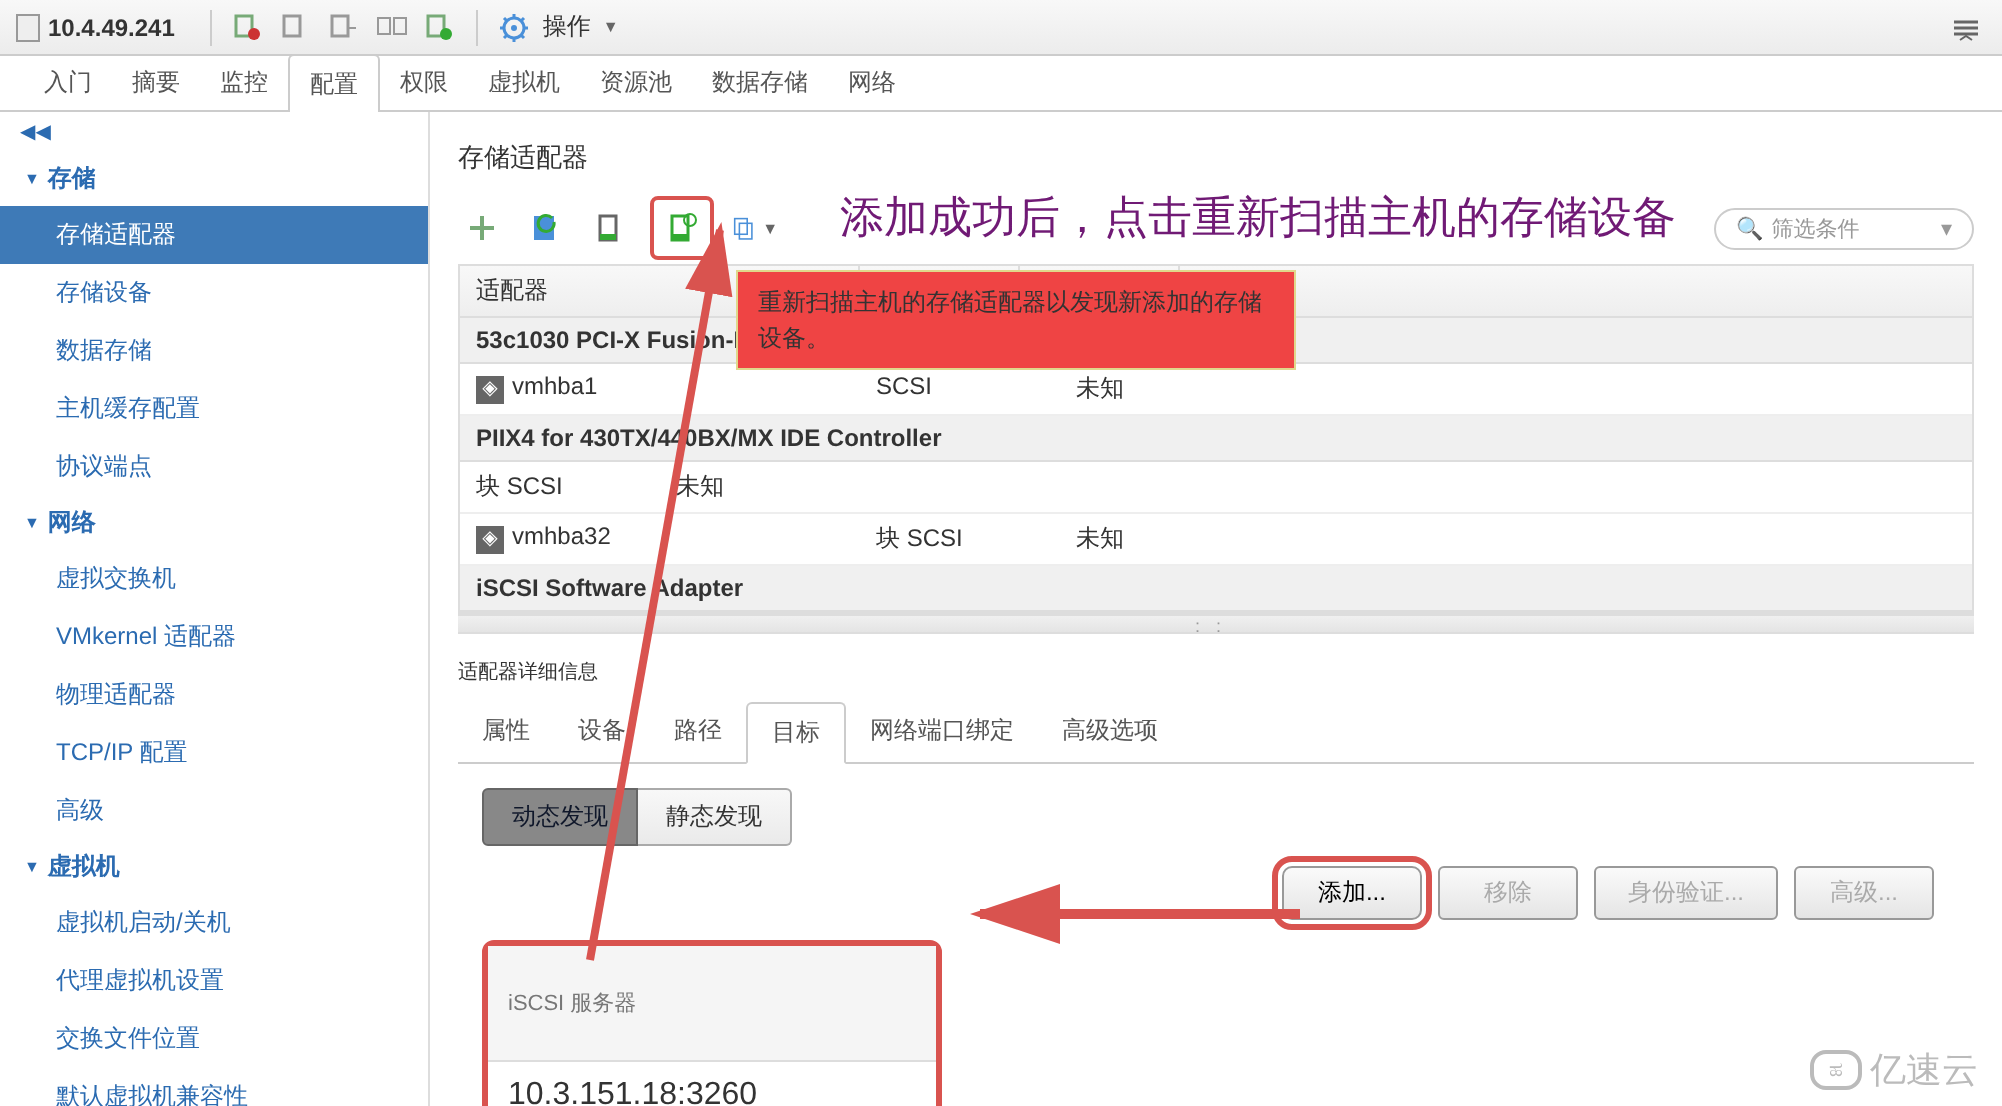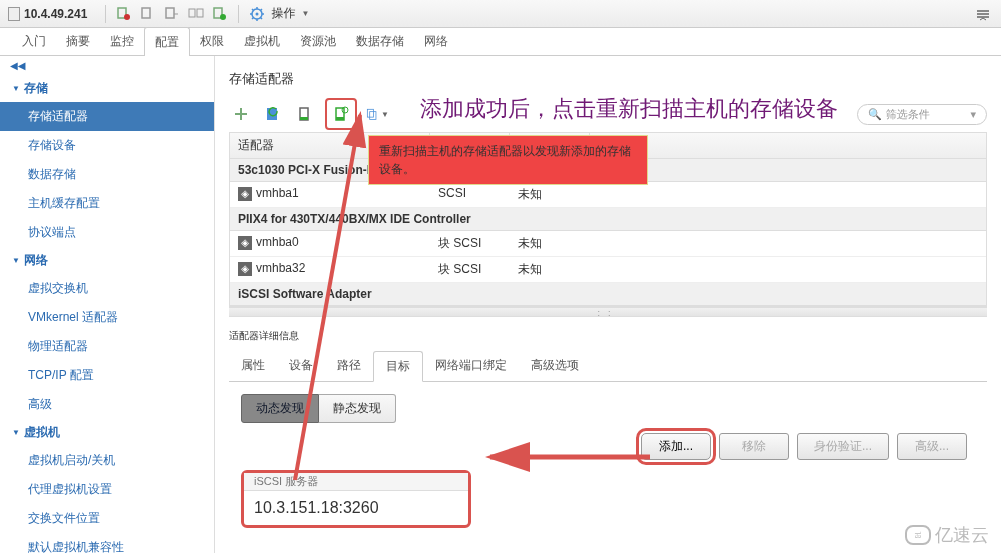--- a/index.html
+++ b/index.html
@@ -25,41 +25,41 @@
 .sb-item.active { background: #3e7ab7; color: #fff; }
 .main { flex: 1; padding: 14px 14px 0 14px; overflow: hidden; position: relative; }
 .section-title { font-size: 13px; margin-bottom: 10px; color: #333; }
 .toolbar2 { display: flex; align-items: center; gap: 8px; margin-bottom: 2px; }
 .tb2-btn { width: 24px; height: 24px; display: flex; align-items: center; justify-content: center; cursor: pointer; border-radius: 2px; }
 .rescan-highlight { border: 2px solid #d9534f; border-radius: 4px; padding: 2px; }
 .filter-box { margin-left: auto; border: 1px solid #ccc; border-radius: 12px; padding: 2px 10px; font-size: 11px; color: #999; display: flex; align-items: center; gap: 4px; width: 130px; }
 .table { border: 1px solid #ddd; }
 .th-row { display: flex; background: linear-gradient(#f8f8f8, #eee); border-bottom: 1px solid #ddd; }
 .th { padding: 4px 8px; border-right: 1px solid #ddd; font-weight: normal; color: #333; }
-.th1 { width: 200px; } .th2 { width: 80px; } .th3 { width: 80px; }
+.th1 { width: 200px; } .th2 { width: 80px; } .th3 { width: 80px; text-align: center; }
 .grp-row { background: #f0f0f0; padding: 4px 8px; font-weight: bold; border-bottom: 1px solid #ddd; }
 .data-row { display: flex; border-bottom: 1px solid #eee; }
 .td { padding: 4px 8px; }
 .adapter-icon { display: inline-block; width: 14px; height: 14px; background: #666; color: #fff; text-align: center; line-height: 14px; font-size: 10px; margin-right: 4px; }
 .splitter { height: 10px; background: linear-gradient(#f0f0f0, #e4e4e4); border: 1px solid #ddd; border-left: none; border-right: none; text-align: center; color: #999; font-size: 9px; cursor: ns-resize; letter-spacing: 8px; }
 .detail-title { font-size: 10px; margin: 12px 0 8px 0; }
 .detail-tabs { display: flex; border-bottom: 1px solid #ccc; }
 .dtab { padding: 6px 12px; color: #555; cursor: pointer; }
 .dtab.active { border: 1px solid #ccc; border-bottom: 1px solid #fff; margin-bottom: -1px; background: #fff; border-radius: 3px 3px 0 0; }
 .subtabs { display: flex; gap: 0; margin: 12px 0 10px 12px; }
 .subtab { padding: 5px 14px; border: 1px solid #aaa; background: linear-gradient(#f8f8f8, #eaeaea); cursor: pointer; font-size: 12px; }
 .subtab:first-child { border-radius: 3px 0 0 3px; }
 .subtab:last-child { border-radius: 0 3px 3px 0; border-left: none; }
 .subtab.active { background: #888; color: #0f172a; border-color: #666; }
 .action-btns { display: flex; gap: 8px; margin: 0 0 10px 0; justify-content: flex-end; padding-right: 20px; }
 .abtn { padding: 4px 16px; border: 1px solid #999; background: linear-gradient(#fafafa, #e5e5e5); border-radius: 3px; cursor: pointer; font-size: 12px; min-width: 70px; }
 .abtn.primary-highlight { outline: 3px solid #d9534f; outline-offset: 2px; border-radius: 5px; }
 .abtn:disabled { color: #aaa; cursor: default; }
 .server-table { border: 3px solid #d9534f; border-radius: 6px; margin-left: 12px; width: 230px; }
-.server-th { padding: 1px 10px; background: #f5f5f5; color: #777; border-bottom: 1px solid #ddd; font-size: 11px; }
+.server-th { padding: 21px 10px; background: #f5f5f5; color: #777; border-bottom: 1px solid #ddd; font-size: 11px; }
 .server-td { padding: 8px 10px; font-size: 16px; }
 .annotation-text { position: absolute; top: 94px; left: 420px; color: #701a75; font-size: 22px; font-family: "SimSun", serif; z-index: 50; }
 .tooltip { position: absolute; top: 135px; left: 368px; background: #ef4444; border: 1px solid #e0d88c; padding: 6px 10px; font-size: 12px; color: #333; max-width: 280px; z-index: 40; line-height: 1.5; }
 .arrow-svg { position: absolute; z-index: 45; pointer-events: none; }
 .watermark { position: absolute; bottom: 6px; right: 12px; color: #bbb; font-size: 18px; display: flex; align-items: center; gap: 4px; z-index: 60; }
 .wm-icon { width: 26px; height: 20px; border: 2px solid #bbb; border-radius: 8px; display: flex; align-items: center; justify-content: center; font-size: 10px; }
 </style>
 </head>
 <body>
 
@@ -213,21 +213,20 @@
       </div>
       <div id="table-body">
           <div class="grp-row">53c1030 PCI-X Fusion-MPT Dual Ultra320 SCSI</div>
           <div class="data-row">
             <div class="td th1"><span class="adapter-icon">◈</span>vmhba1</div>
             <div class="td th2">SCSI</div>
             <div class="td th3">未知</div>
           </div>
           <div class="grp-row">PIIX4 for 430TX/440BX/MX IDE Controller</div>
           <div class="data-row">
-            <div class="td th1"><span class="adapter-icon">◈</span>vmhba0</div>
             <div class="td th2">块 SCSI</div>
             <div class="td th3">未知</div>
           </div>
           <div class="data-row">
             <div class="td th1"><span class="adapter-icon">◈</span>vmhba32</div>
             <div class="td th2">块 SCSI</div>
             <div class="td th3">未知</div>
           </div>
           <div class="grp-row">iSCSI Software Adapter</div>
         </div>

